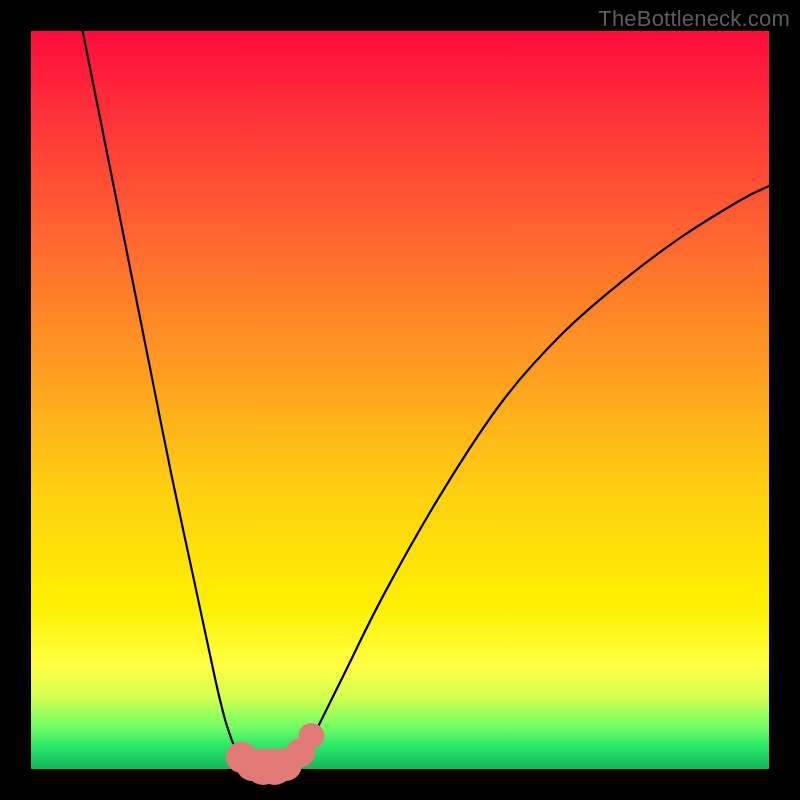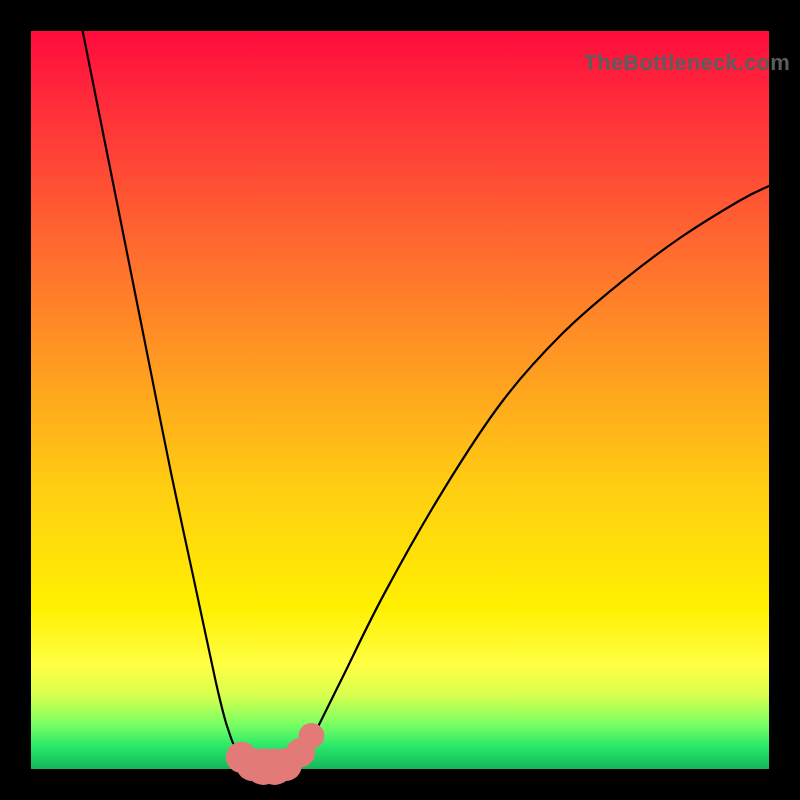--- a/index.html
+++ b/index.html
@@ -38,23 +38,22 @@
       #14b65a 100%
     );
   }
   .watermark {
     position: absolute;
     top: 6px;
     right: 10px;
     color: #5d5d5d;
     font-size: 22px;
     letter-spacing: 0.2px;
-    font-weight: 700;
+    font-weight: 400;
     user-select: none;
-    margin-top: 44px;
   }
   svg.curves {
     position: absolute;
     left: 0;
     top: 0;
     width: 738px;
     height: 738px;
     overflow: visible;
   }
 </style>

